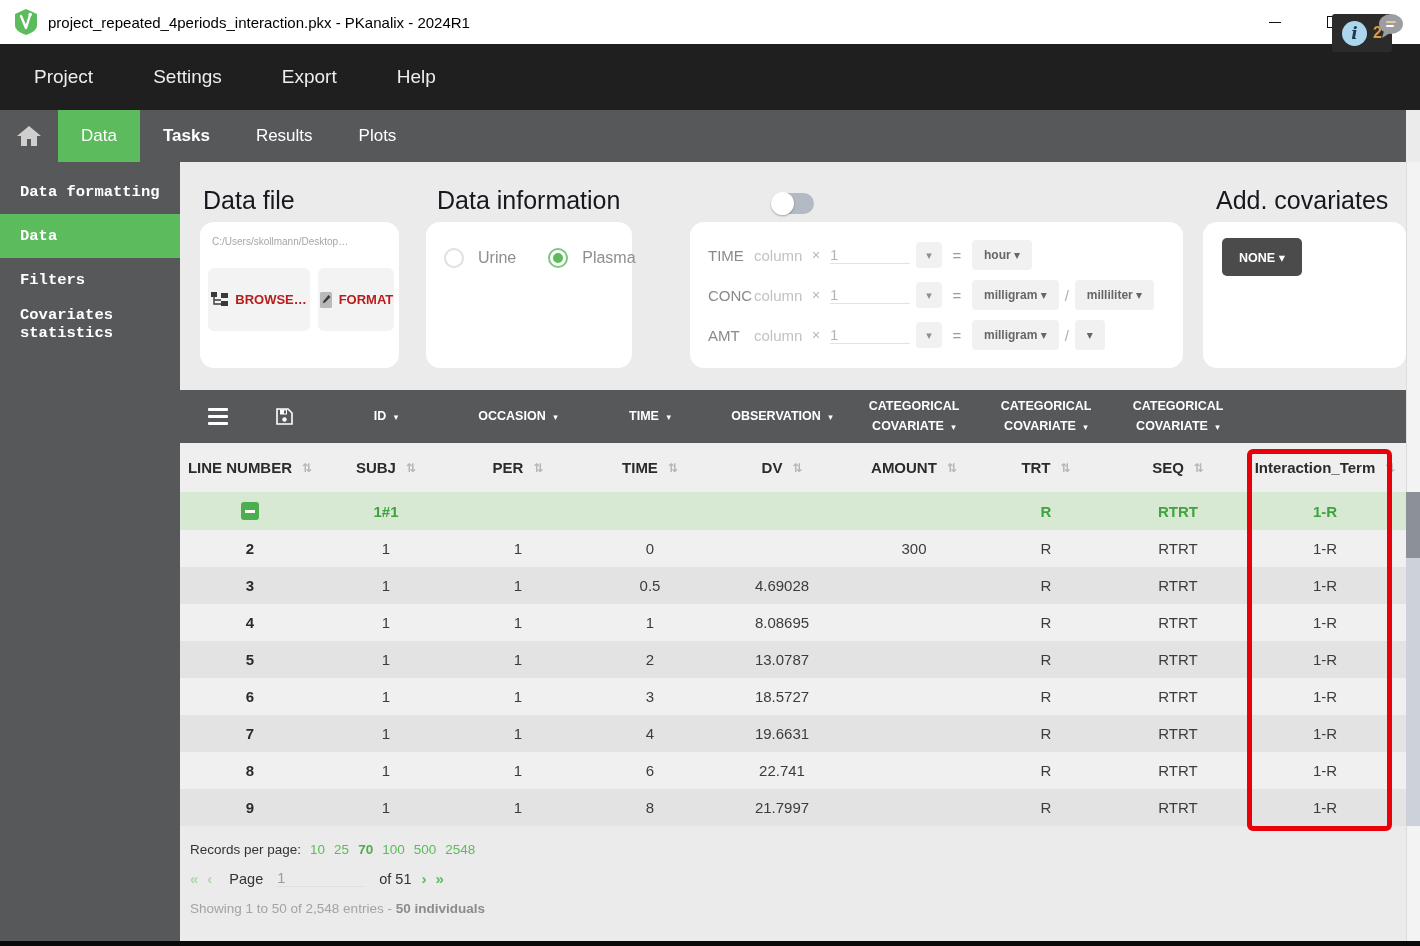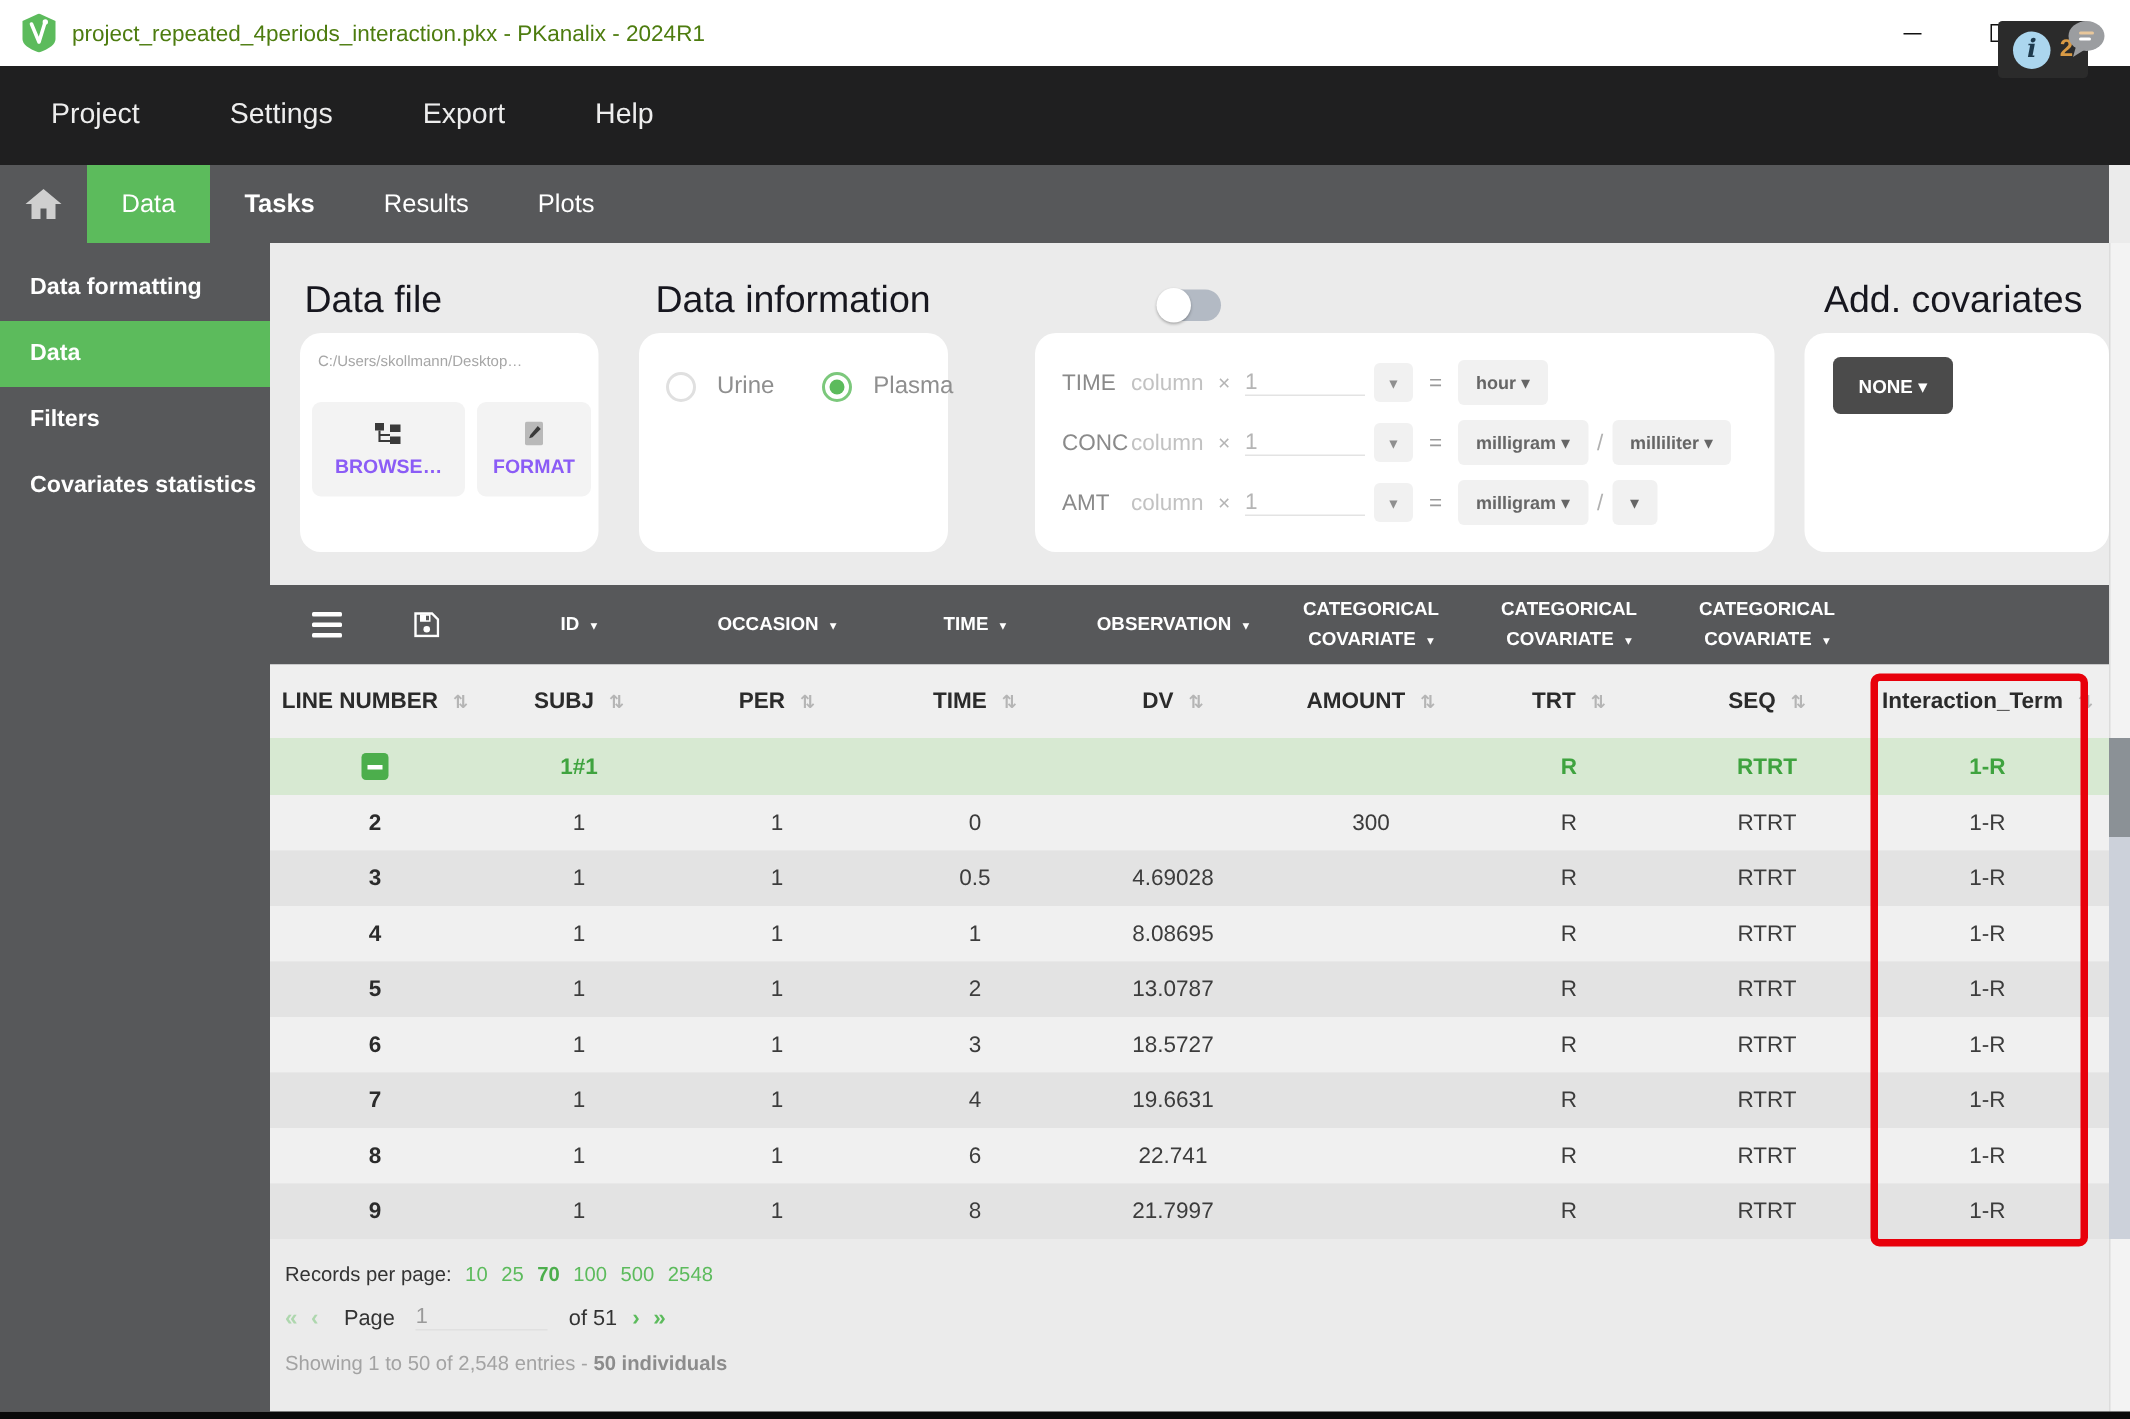--- a/index.html
+++ b/index.html
@@ -4,21 +4,21 @@
 <style>
   * { margin:0; padding:0; box-sizing:border-box; }
   html,body { width:1420px; height:946px; }
   body { font-family:"Liberation Sans","DejaVu Sans",sans-serif; background:#ebebeb; position:relative; overflow:hidden; }
 
   .window { position:absolute; inset:0; outline:1px solid #3a3a3a; }
 
   
   .titlebar { position:absolute; left:0; top:0; width:1420px; height:44px; background:#ffffff; display:flex; align-items:center; }
   .app-logo { width:24px; height:26px; margin-left:14px; }
-  .title-text { margin-left:10px; font-size:15px; color:#4d7c0f; }
+  .title-text { margin-left:10px; font-size:15px; color:#000000; }
   .win-controls { position:absolute; right:0; top:0; height:44px; display:flex; }
   .win-btn { width:58px; height:44px; display:flex; align-items:center; justify-content:center; color:#111; cursor:default; }
   .min-glyph { width:12px; height:0; border-top:1.6px solid #111; display:block; }
   .max-glyph { width:12px; height:12px; border:1.4px solid #111; display:block; }
   .close-glyph { font-size:21px; line-height:1; font-weight:400; }
 
   
   .menubar { position:absolute; left:0; top:44px; width:1420px; height:66px; background:#1f1f20; display:flex; align-items:center; padding-left:34px; gap:60px; }
   .menu-item { color:#ededed; font-size:19px; cursor:default; }
   .info-badge { position:absolute; right:28px; top:14px; height:38px; display:flex; align-items:center; gap:6px; background:#2b2b2b; padding:0 10px; border-radius:3px; }
@@ -27,33 +27,33 @@
 
   
   .tabbar { position:absolute; left:0; top:110px; width:1406px; height:52px; background:#57585a; display:flex; align-items:stretch; }
   .home-icon-wrap { width:58px; display:flex; align-items:center; justify-content:center; }
   .tab { color:#fff; font-size:17px; padding:0 23px; display:flex; align-items:center; cursor:default; }
   .tab.active { background:#5cbb5c; }
   .tab.bold { font-weight:bold; }
   .chat-icon-wrap { position:absolute; right:14px; top:11px; }
 
   
-  .sidebar { position:absolute; left:0; top:162px; width:180px; height:779px; background:#57585a; padding-top:8px; }
+  .sidebar { position:absolute; left:0; top:162px; width:180px; height:779px; background:#57585a; padding-top:8px;font-family:Liberation Mono, monospace; }
   .side-item { height:44px; display:flex; align-items:center; padding-left:20px; color:#fff; font-size:15.5px; font-weight:bold; cursor:default; }
   .side-item.active { background:#5cbb5c; }
 
   
   .main { position:absolute; left:180px; top:162px; width:1226px; height:779px; background:#ebebeb; }
   .gutter { position:absolute; left:1406px; top:162px; width:14px; height:779px; background:#f3f3f3; border-left:1px solid #dcdcdc; }
 
   .card-title { position:absolute; font-size:25px; color:#17171f; }
   .card { position:absolute; background:#fff; border-radius:14px; }
 
   .path-text { position:absolute; left:12px; top:14px; font-size:10px; color:#a6a6a6; white-space:nowrap; }
-  .file-btn { position:absolute; top:46px; background:#f3f3f3; border:none; border-radius:6px; display:flex; flex-direction:column; align-items:center; justify-content:center; gap:6px; font-weight:bold; font-size:13px; color:#8b5cf6; font-family:inherit; cursor:pointer; }
+  .file-btn { position:absolute; top:46px; background:#f3f3f3; border:none; border-radius:6px; display:flex; flex-direction:row; align-items:center; justify-content:center; gap:6px; font-weight:bold; font-size:13px; color:#b91c1c; font-family:inherit; cursor:pointer; }
 
   .radio-row { position:absolute; left:18px; top:26px; display:flex; align-items:center; gap:14px; }
   .radio { width:20px; height:20px; border-radius:50%; border:2px solid #e0e0e0; background:#fff; display:flex; align-items:center; justify-content:center; }
   .radio.selected { border-color:#7cc87c; }
   .radio.selected::after { content:""; width:10px; height:10px; border-radius:50%; background:#5cbb5c; }
   .radio-label { font-size:16px; color:#8f8f8f; margin-right:18px; }
 
   .toggle { position:absolute; width:42px; height:21px; border-radius:11px; background:#b3bac4; }
   .toggle .knob { position:absolute; left:-1px; top:-1px; width:23px; height:23px; border-radius:50%; background:#fff; box-shadow:0 1px 2px rgba(0,0,0,.3); }
 

